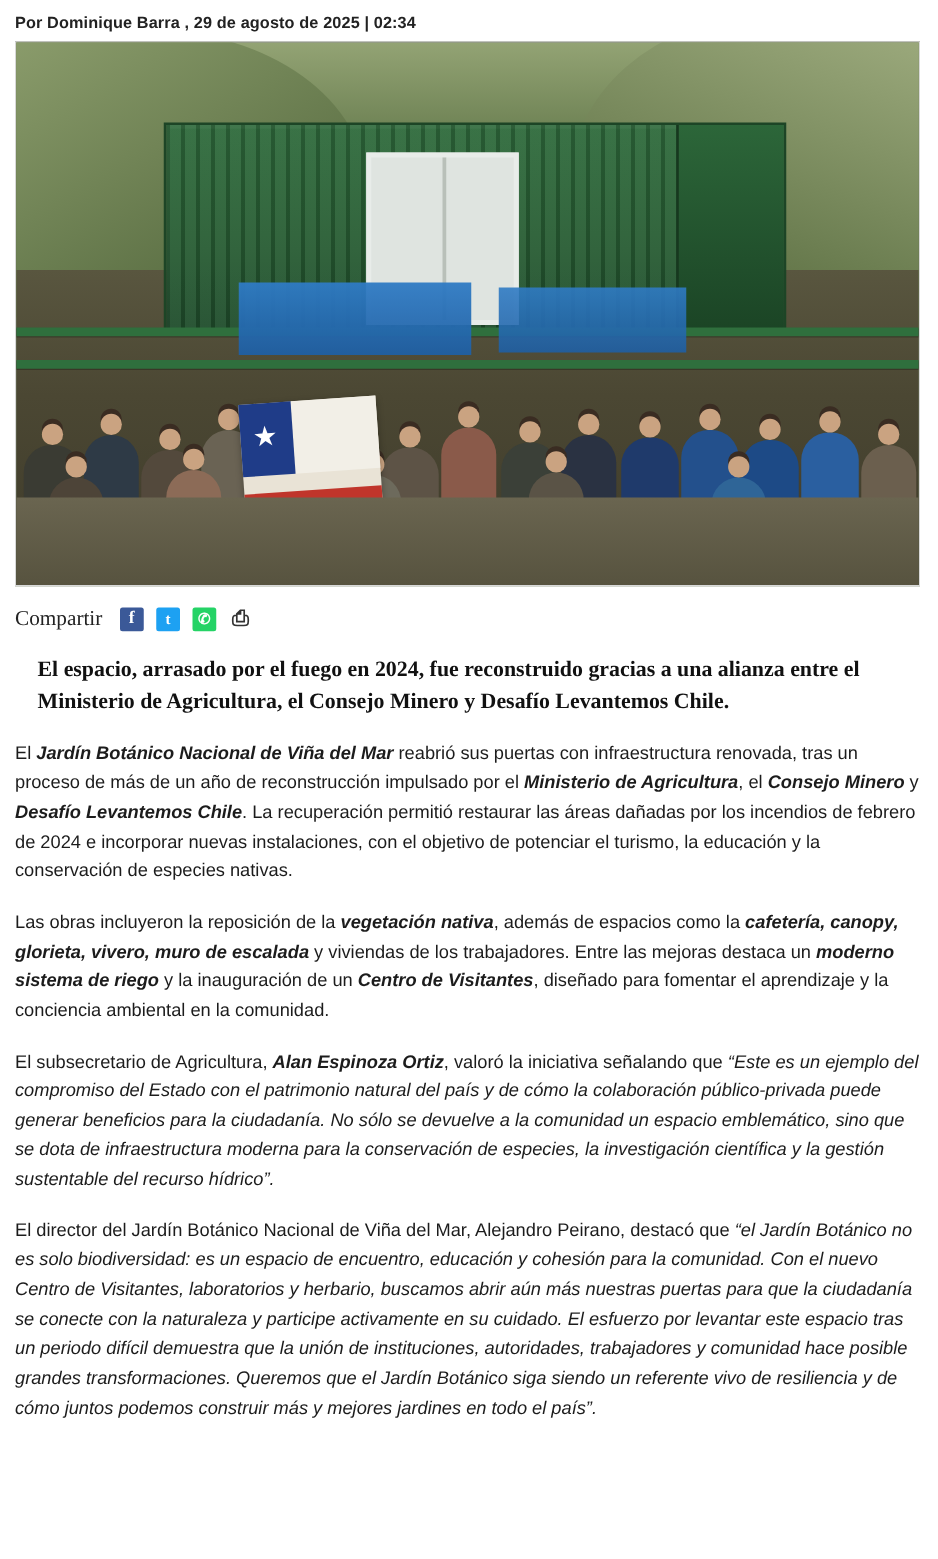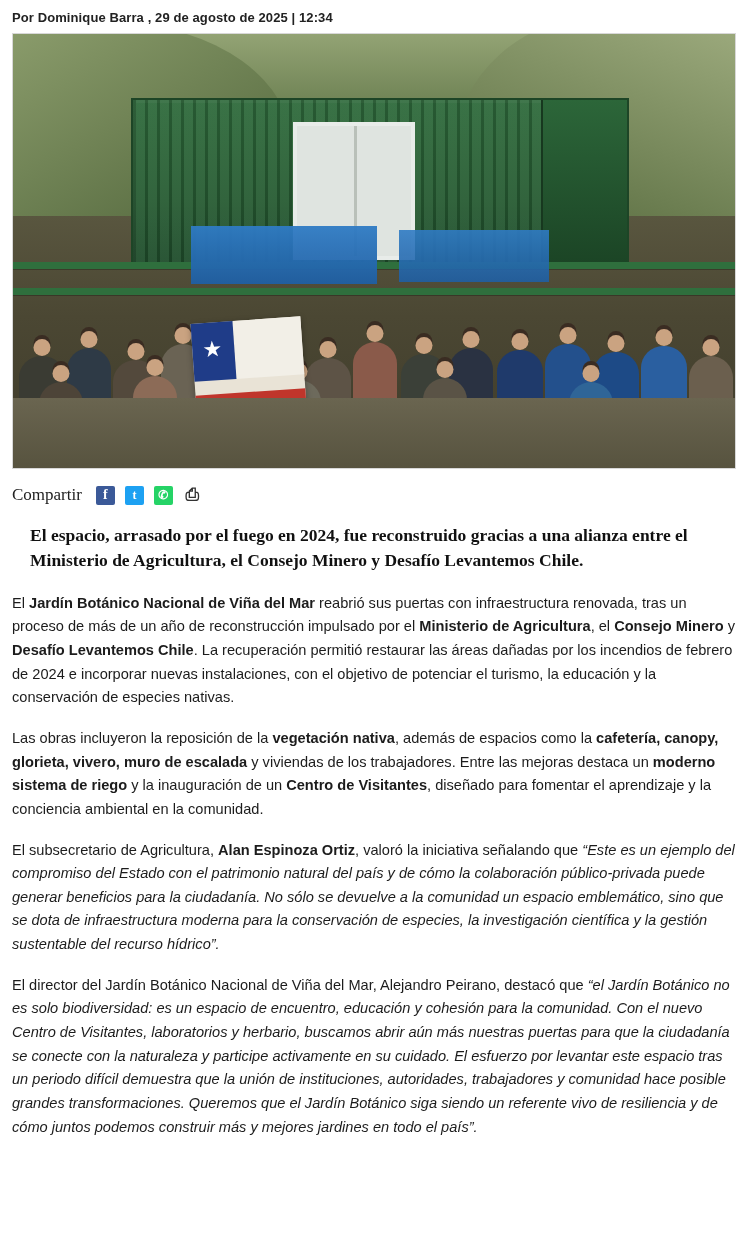--- a/index.html
+++ b/index.html
@@ -200,29 +200,29 @@
     line-height: 1.45;
     margin: 0 0 18px 18px;
     color: #111;
   }
   p.body {
     font-size: 14.6px;
     line-height: 1.62;
     margin: 0 0 17px 0;
     color: #1c1c1c;
   }
-  p.body b { font-weight: bold; }
+  p.body b { font-weight: bold; font-style: italic; }
   p.body i, .quote { font-style: italic; }
 </style>
 </head>
 <body>
 
 <div class="page">
 
-  <div class="byline">Por Dominique Barra , 29 de agosto de 2025 | 12:34</div>
+  <div class="byline">Por Dominique Barra , 29 de agosto de 2025 | 02:34</div>
 
 
   <div class="photo-wrap">
     <div class="photo">
       <div class="ph-sky"></div>
       <div class="ph-hill-left"></div>
       <div class="ph-hill-right"></div>
       <div class="ph-trees"></div>
 
       <div class="ph-ground"></div>

